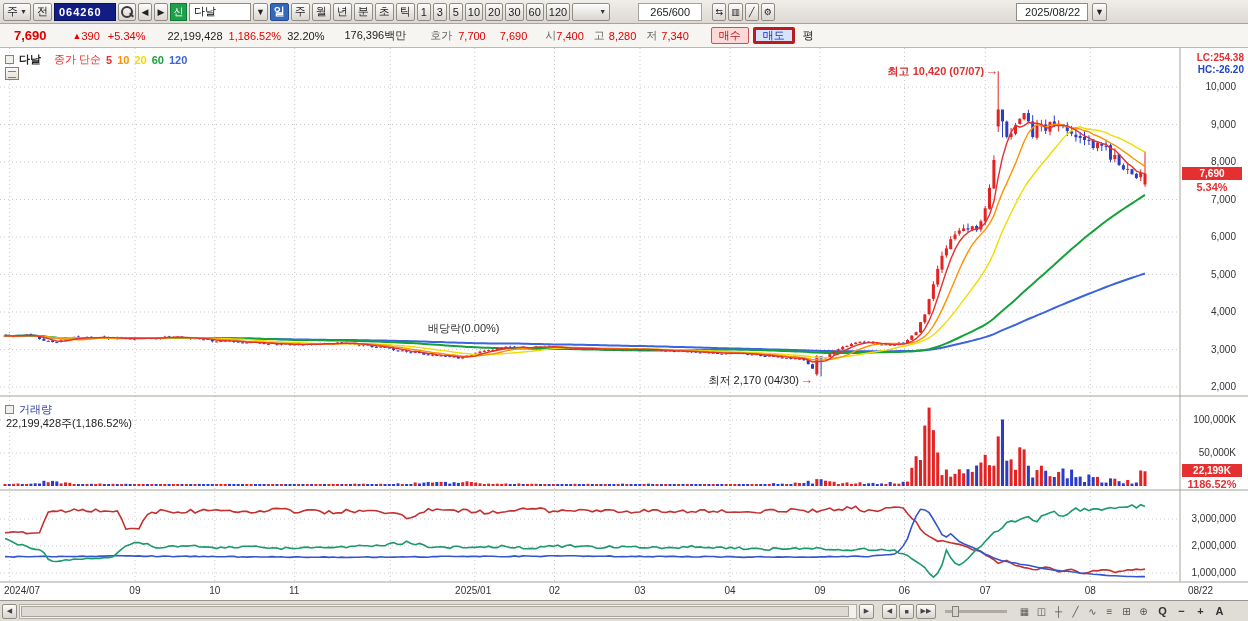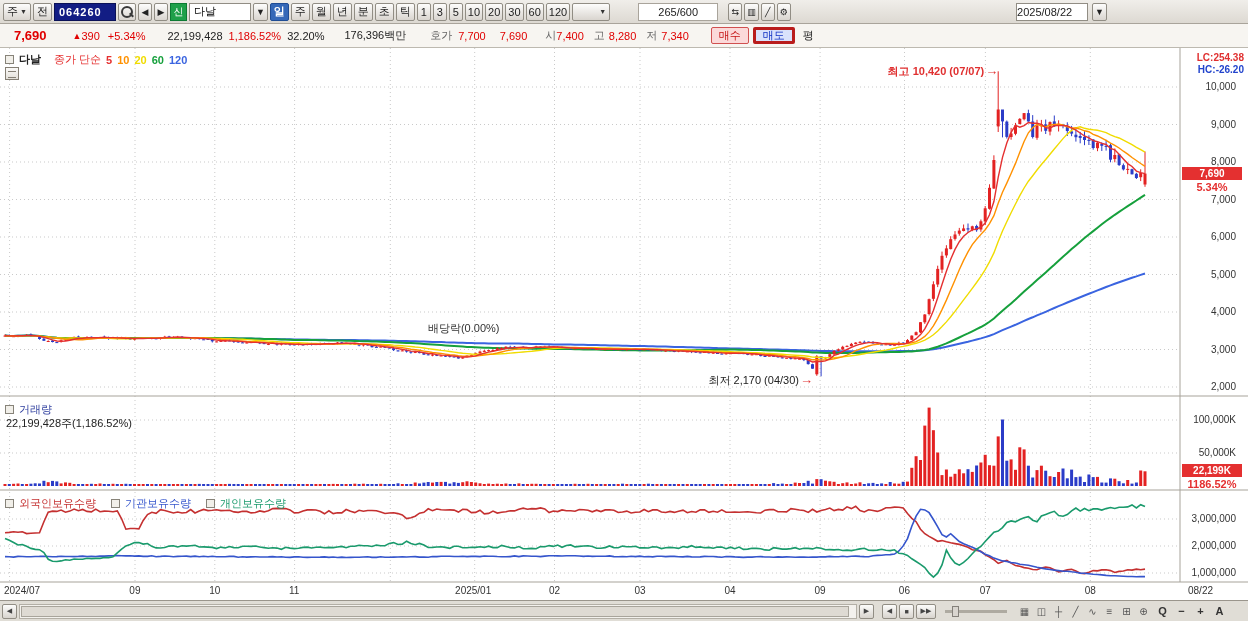--- a/index.html
+++ b/index.html
@@ -15,24 +15,24 @@
   .tbtn.iconb{padding:0 2px;font-size:9px;}
   .tbtn.sel{background:#3568b8;border-color:#1f4c94;color:#fff;font-weight:bold;}
   .codefield{width:62px;height:18px;box-sizing:border-box;background:#121d84;color:#fff;border:1px solid #0a1157;
     font-weight:bold;font-size:11px;letter-spacing:1px;padding:0 4px;font-family:"Liberation Sans","DejaVu Sans",sans-serif;}
   .namefield{width:62px;height:18px;box-sizing:border-box;background:#fff;border:1px solid #918d84;font-size:11px;padding:0 4px;
     font-family:"Liberation Sans","DejaVu Sans",sans-serif;}
   .newbadge{width:15px;height:16px;background:#1fa04a;border:1px solid #0d7a33;color:#fff;font-size:10px;
     display:flex;align-items:center;justify-content:center;}
   .mag{position:relative;width:8px;height:8px;border:2px solid #3a3a3a;border-radius:50%;display:inline-block;}
   .mag::after{content:"";position:absolute;left:6px;top:6px;width:5px;height:2px;background:#3a3a3a;transform:rotate(45deg);}
-  .countfield{width:80px;height:18px;box-sizing:border-box;background:#fff;border:1px solid #a9a49b;
+  .countfield{width:64px;height:18px;box-sizing:border-box;background:#fff;border:1px solid #a9a49b;
     display:flex;align-items:center;justify-content:center;color:#222;}
   .datefield{width:72px;height:18px;box-sizing:border-box;background:#fff;border:1px solid #918d84;
-    display:flex;align-items:center;padding:0 0;}
+    display:flex;align-items:center;padding:0 8px;}
   
   .qbar{position:absolute;top:24px;left:0;width:1248px;height:24px;box-sizing:border-box;
     background:#f7f5f1;border-bottom:1px solid #bdb9b0;display:flex;align-items:center;padding:0 0 0 14px;}
   .red{color:#e00000;} .mut{color:#666;}
   .qprice{font-size:13px;font-weight:bold;color:#e00000;}
   .qbar span{white-space:nowrap;}
   .chip{height:17px;box-sizing:border-box;display:flex;align-items:center;padding:0 7px;border-radius:2px;font-size:11px;cursor:pointer;}
   .chip.buy{background:#fbd9d9;border:1px solid #d05050;color:#c41212;}
   .chip.sell{background:#d9e1fb;border:3px solid #b91c1c;color:#1232c4;}
   
@@ -1031,28 +1031,20 @@
         <span style="color: rgb(255, 145, 0); font-weight: bold;">10</span>
         <span style="color: rgb(240, 220, 0); font-weight: bold;">20</span>
         <span style="color: rgb(22, 160, 60); font-weight: bold;">60</span>
         <span style="color: rgb(58, 100, 224); font-weight: bold;">120</span>
       </div>
       <div class="legend" style="left: 5px; top: 354px;">
         <span class="sq"></span>
         <span style="color: rgb(47, 63, 159);">거래량</span>
       </div>
       <div class="legend" style="left: 6px; top: 368px; color: rgb(34, 34, 34);">22,199,428주(1,186.52%)</div>
-      <div class="legend" style="left: 5px; top: 448px;">
-        <span class="sq" style="margin-left: 0px;"></span>
-        <span style="color: rgb(196, 48, 48);">외국인보유수량</span>
-        <span class="sq" style="margin-left: 10px;"></span>
-        <span style="color: rgb(53, 85, 204);">기관보유수량</span>
-        <span class="sq" style="margin-left: 10px;"></span>
-        <span style="color: rgb(26, 154, 108);">개인보유수량</span>
-      </div>
       <div class="anno" style="right: 263.78px; top: 16.25px; color: rgb(224, 48, 48); font-weight: bold;">최고 10,420 (07/07)</div>
       <div class="annoarrow" style="left: 985.22px; top: 15.25px;">→</div>
       <div class="anno" style="left: 427.94px; top: 273px; color: rgb(51, 51, 51); text-align: right;">배당락(0.00%)</div>
       <div class="anno" style="right: 449.03px; top: 324.625px; color: rgb(34, 34, 34);">최저 2,170 (04/30)</div>
       <div class="annoarrow" style="left: 799.97px; top: 323.625px;">→</div>
     </div>
 
   <div class="bbar">
     <div class="sbtn">◀</div>
     <div class="strack">

